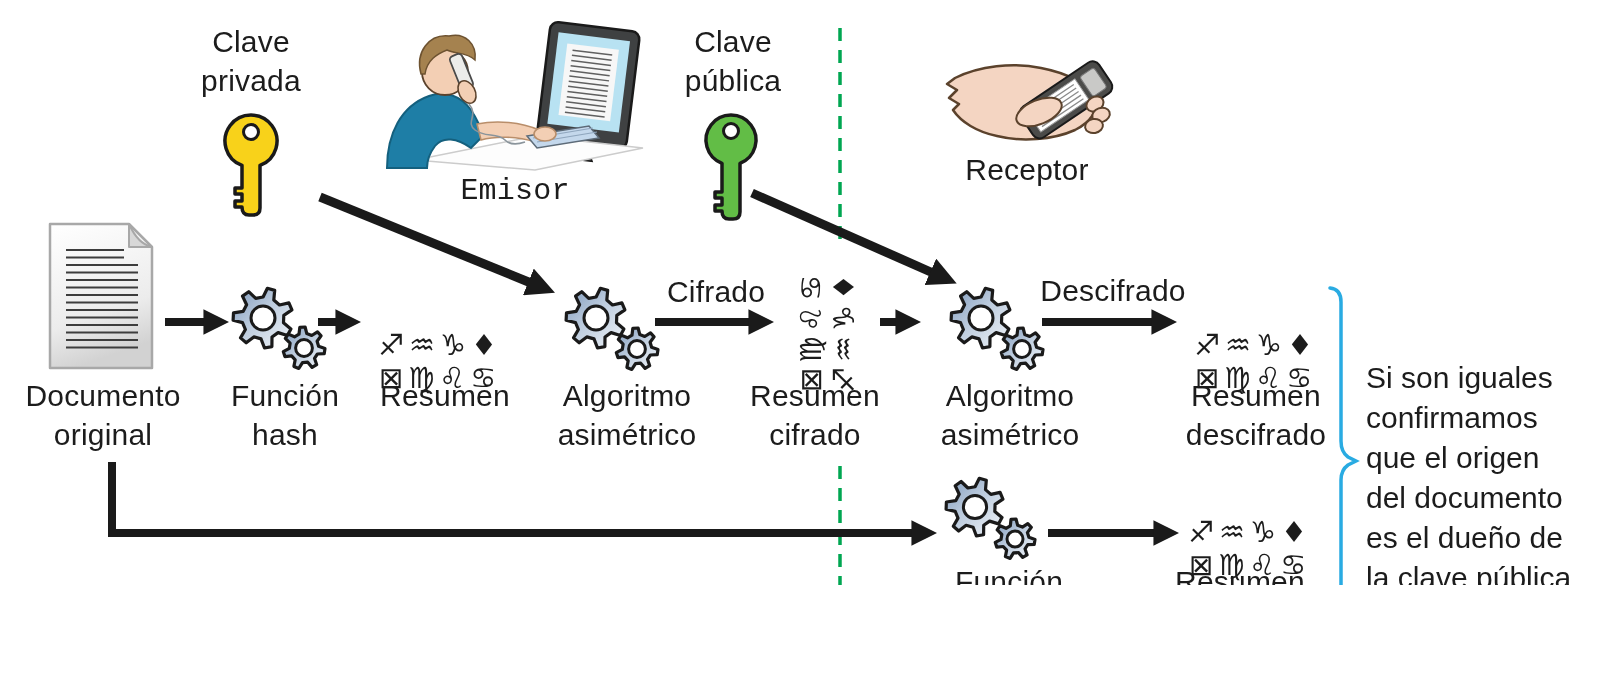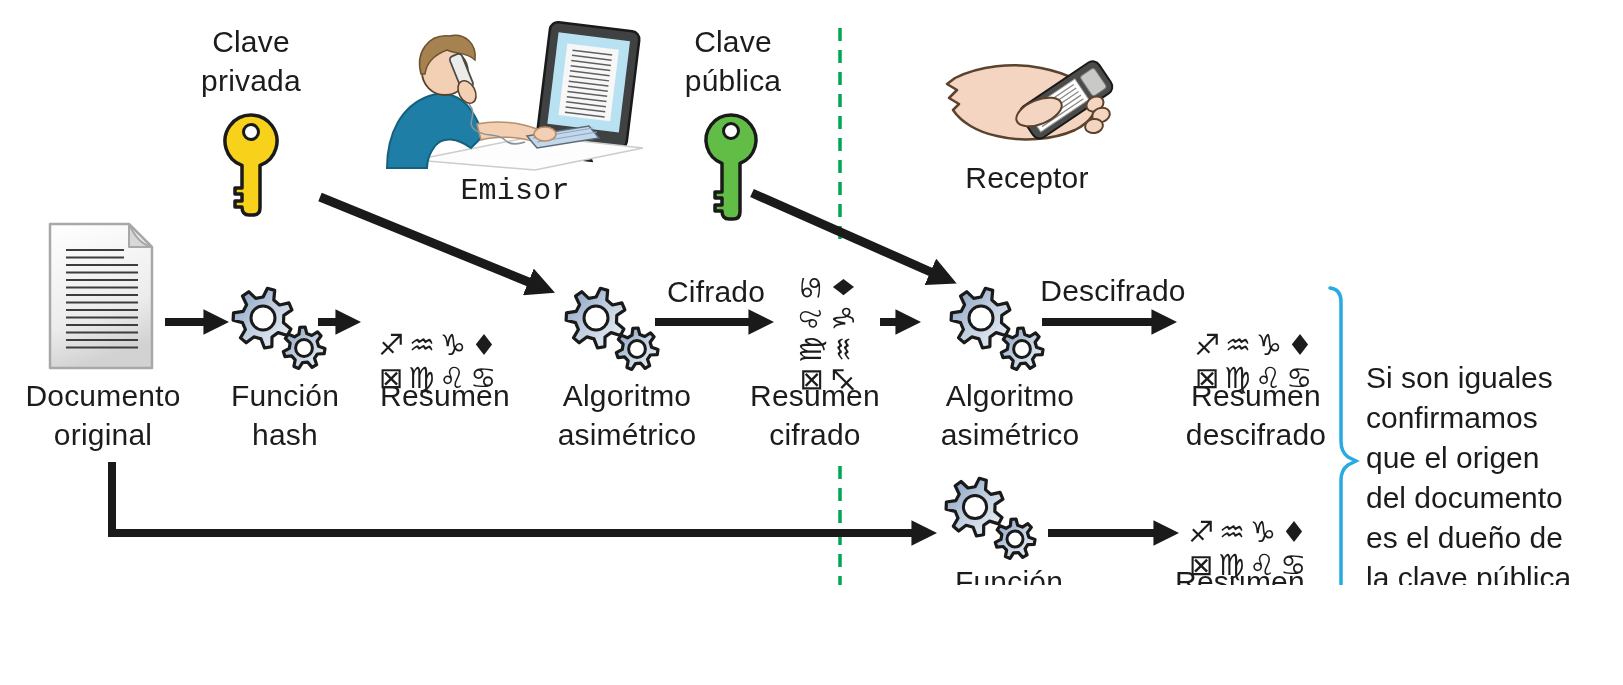--- a/index.html
+++ b/index.html
@@ -198,21 +198,21 @@
       <path d="M112,462 L112,533 L914,533" marker-end="url(#ah)"></path>
       <line x1="1048" y1="533" x2="1156" y2="533" marker-end="url(#ah)"></line>
     </g>
   </svg>
 
   <div class="lbl" style="left:141px;top:22px;">Clave
 privada</div>
   <div class="lbl" style="left:405px;top:172px;font-family:Liberation Mono, monospace;">Emisor</div>
   <div class="lbl" style="left:623px;top:22px;">Clave
 pública</div>
-  <div class="lbl" style="left:917px;top:158px;">Receptor</div>
+  <div class="lbl" style="left:917px;top:150px;">Receptor</div>
 
   <div class="lbl" style="left:-7px;top:376px;">Documento
 original</div>
   <div class="lbl" style="left:175px;top:376px;">Función
 hash</div>
   <div class="lbl" style="left:335px;top:376px;">Resumen</div>
   <div class="lbl" style="left:517px;top:376px;">Algoritmo
 asimétrico</div>
   <div class="lbl" style="left:606px;top:272px;">Cifrado</div>
   <div class="lbl" style="left:705px;top:376px;">Resumen

